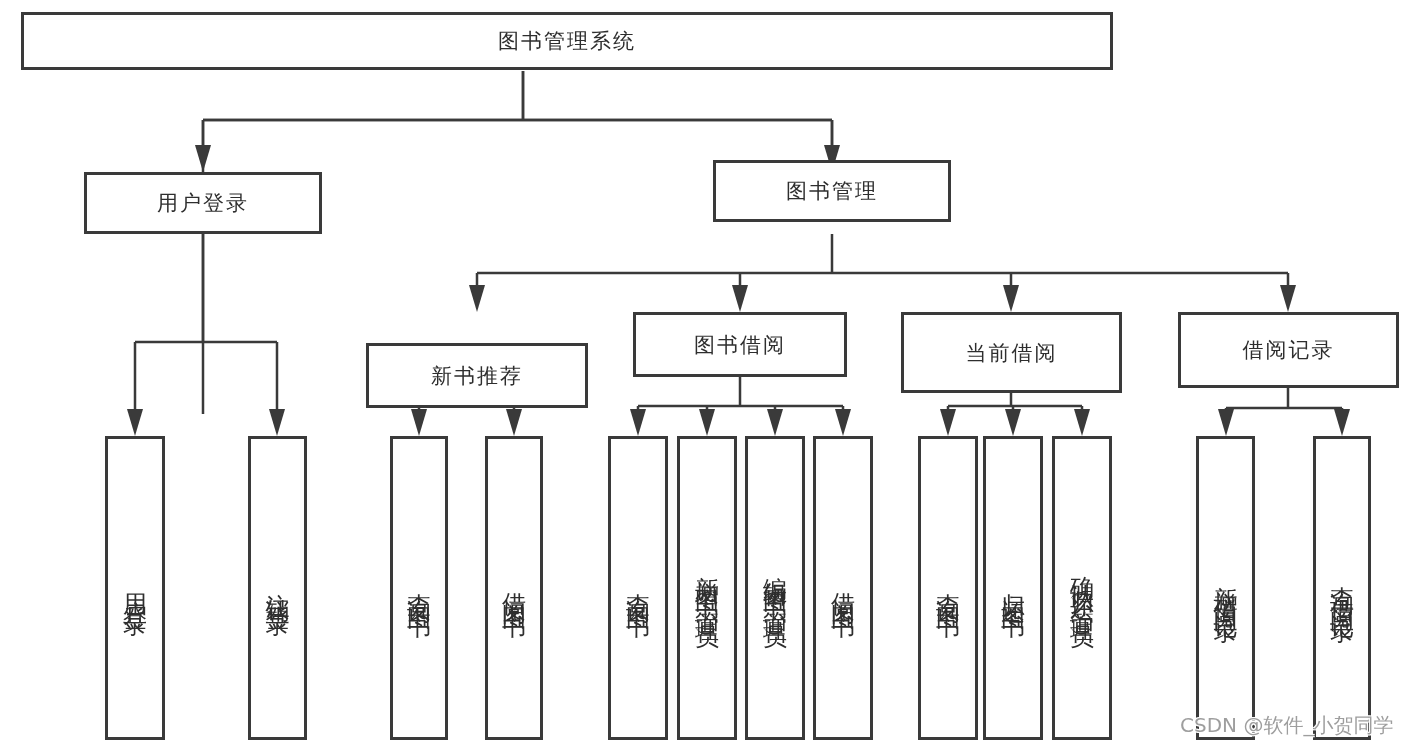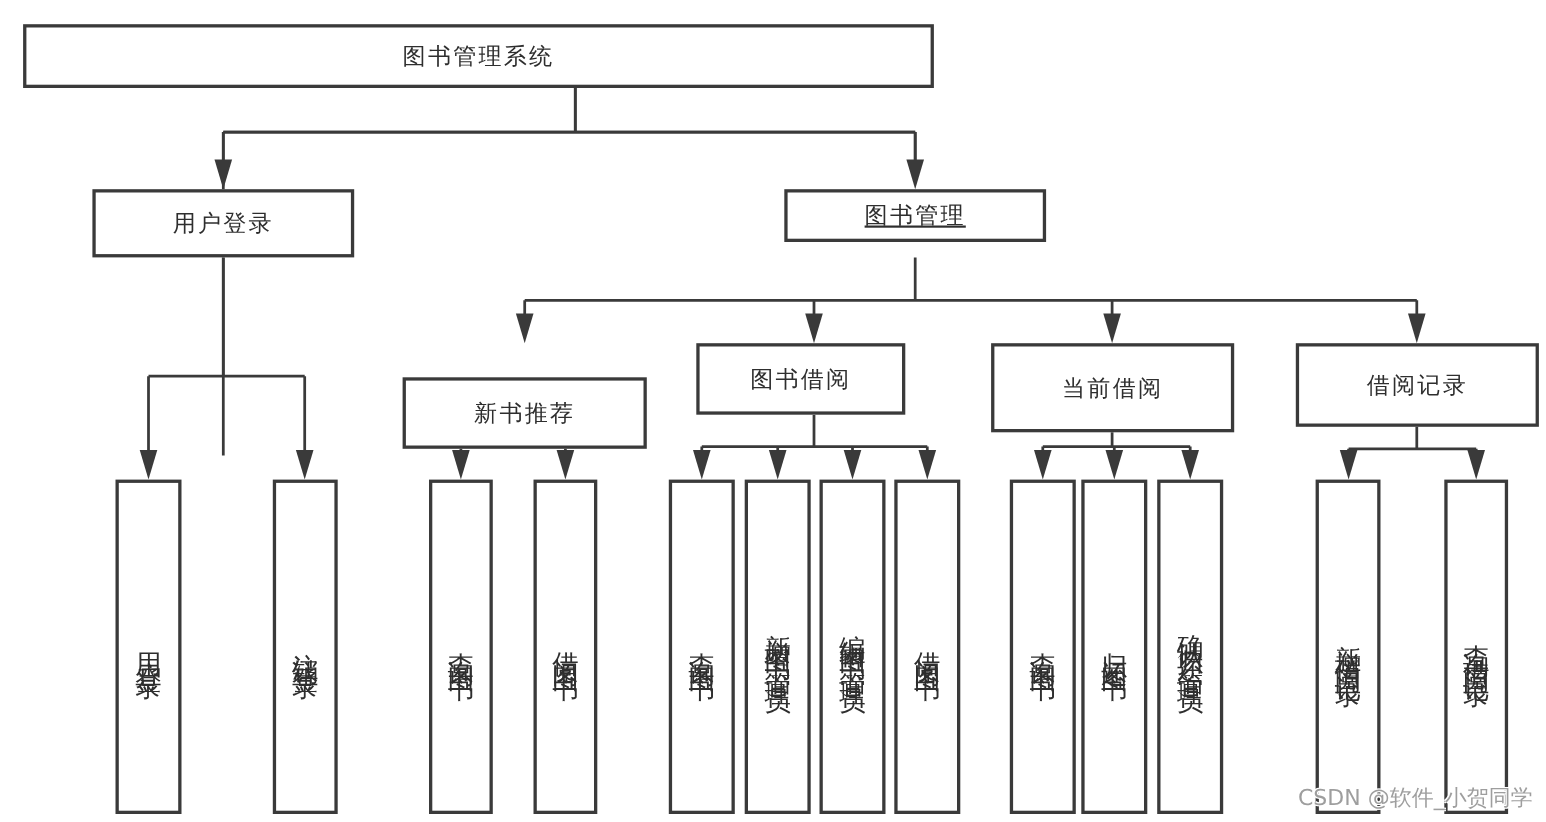--- a/index.html
+++ b/index.html
@@ -96,35 +96,35 @@
       <polygon points="767,409 783,409 775,436"></polygon>
       <polygon points="835,409 851,409 843,436"></polygon>
       <polygon points="940,409 956,409 948,436"></polygon>
       <polygon points="1005,409 1021,409 1013,436"></polygon>
       <polygon points="1074,409 1090,409 1082,436"></polygon>
       <polygon points="1218,409 1234,409 1226,436"></polygon>
       <polygon points="1334,409 1350,409 1342,436"></polygon>
     </g>
   </svg>
 
-  <div class="box h" style="left:21px; top:22px; width:828px; height:58px;">
+  <div class="box h" style="left:21px; top:12px; width:1092px; height:58px;">
     <span>图书管理系统</span>
   </div>
 
   <div class="box h" style="left:84px; top:172px; width:238px; height:62px;">
     <span>用户登录</span>
   </div>
-  <div class="box h" style="left:713px; top:172px; width:238px; height:48px;text-decoration:underline;">
+  <div class="box h" style="left:713px; top:160px; width:238px; height:62px;">
     <span>图书管理</span>
   </div>
 
   <div class="box h" style="left:366px; top:312px; width:222px; height:65px;margin-top:31px;">
     <span>新书推荐</span>
   </div>
-  <div class="box h" style="left:633px; top:312px; width:190px; height:65px;">
+  <div class="box h" style="left:633px; top:312px; width:214px; height:65px;">
     <span>图书借阅</span>
   </div>
   <div class="box h" style="left:901px; top:312px; width:221px; height:81px;">
     <span>当前借阅</span>
   </div>
   <div class="box h" style="left:1178px; top:312px; width:221px; height:76px;">
     <span>借阅记录</span>
   </div>
 
   <div class="box v" style="left:105px; top:436px; width:60px; height:304px;">

